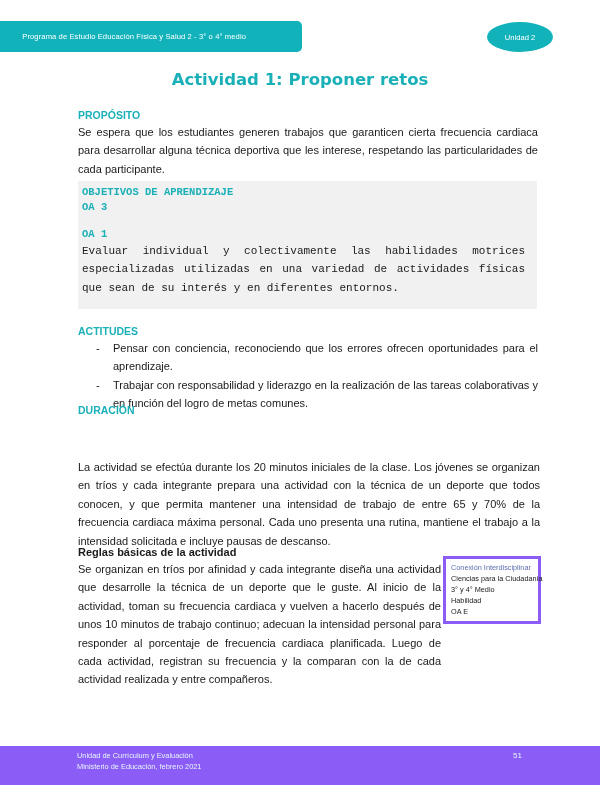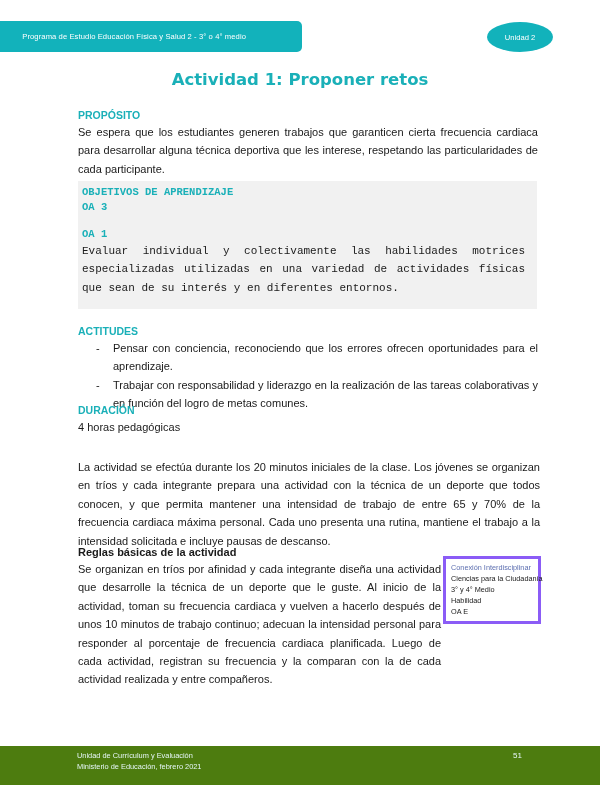--- a/index.html
+++ b/index.html
@@ -48,21 +48,21 @@
     .subhead { font-weight: bold; font-size: 11px; line-height: 16px; color: #1a1a1a; }
 
     .side-box {
       position: absolute; left: 443px; top: 556px; width: 98px; height: 68px;
       border: 3px solid #8b5cf6; padding: 3px 5px; background: #fff;
     }
     .side-box .line { font-size: 7.3px; line-height: 11px; color: #1a1a1a; white-space: nowrap; }
     .side-box .line.accent { color: #5d6fb0; }
 
     .footer-band {
-      position: absolute; left: 0; top: 746px; width: 600px; height: 39px; background: #4d7c0f;
+      position: absolute; left: 0; top: 746px; width: 600px; height: 39px; background: #8b5cf6;
     }
     .footer-left { position: absolute; left: 77px; top: 5px; }
     .footer-left div { color: #e6f7f8; font-size: 7.4px; line-height: 10.6px; }
     .page-num { position: absolute; left: 513px; top: 5px; color: #e6f7f8; font-size: 8px; }
   </style>
 </head>
 <body>
 
 <div class="header-band">
   <span>Programa de Estudio Educación Física y Salud 2 - 3° o 4° medio</span>
@@ -93,21 +93,20 @@
     <div class="p">Pensar con conciencia, reconociendo que los errores ofrecen oportunidades para el aprendizaje.</div>
   </div>
   <div class="bullet">
     <span class="dash">-</span>
     <div class="p">Trabajar con responsabilidad y liderazgo en la realización de las tareas colaborativas y en función del logro de metas comunes.</div>
   </div>
 </div>
 
 <div class="content" id="duracion">
   <div class="h-teal">DURACIÓN</div>
-  <div class="p-left">4 horas pedagógicas</div>
 </div>
 
 <div class="content" id="desarrollo">
   <div class="p">La actividad se efectúa durante los 20 minutos iniciales de la clase. Los jóvenes se organizan en tríos y cada integrante prepara una actividad con la técnica de un deporte que todos conocen, y que permita mantener una intensidad de trabajo de entre 65 y 70% de la frecuencia cardiaca máxima personal. Cada uno presenta una rutina, mantiene el trabajo a la intensidad solicitada e incluye pausas de descanso.</div>
 </div>
 
 <div class="content" id="reglas">
   <div class="subhead">Reglas básicas de la actividad</div>
   <div class="p">Se organizan en tríos por afinidad y cada integrante diseña una actividad que desarrolle la técnica de un deporte que le guste. Al inicio de la actividad, toman su frecuencia cardiaca y vuelven a hacerlo después de unos 10 minutos de trabajo continuo; adecuan la intensidad personal para responder al porcentaje de frecuencia cardiaca planificada. Luego de cada actividad, registran su frecuencia y la comparan con la de cada actividad realizada y entre compañeros.</div>
 </div>

